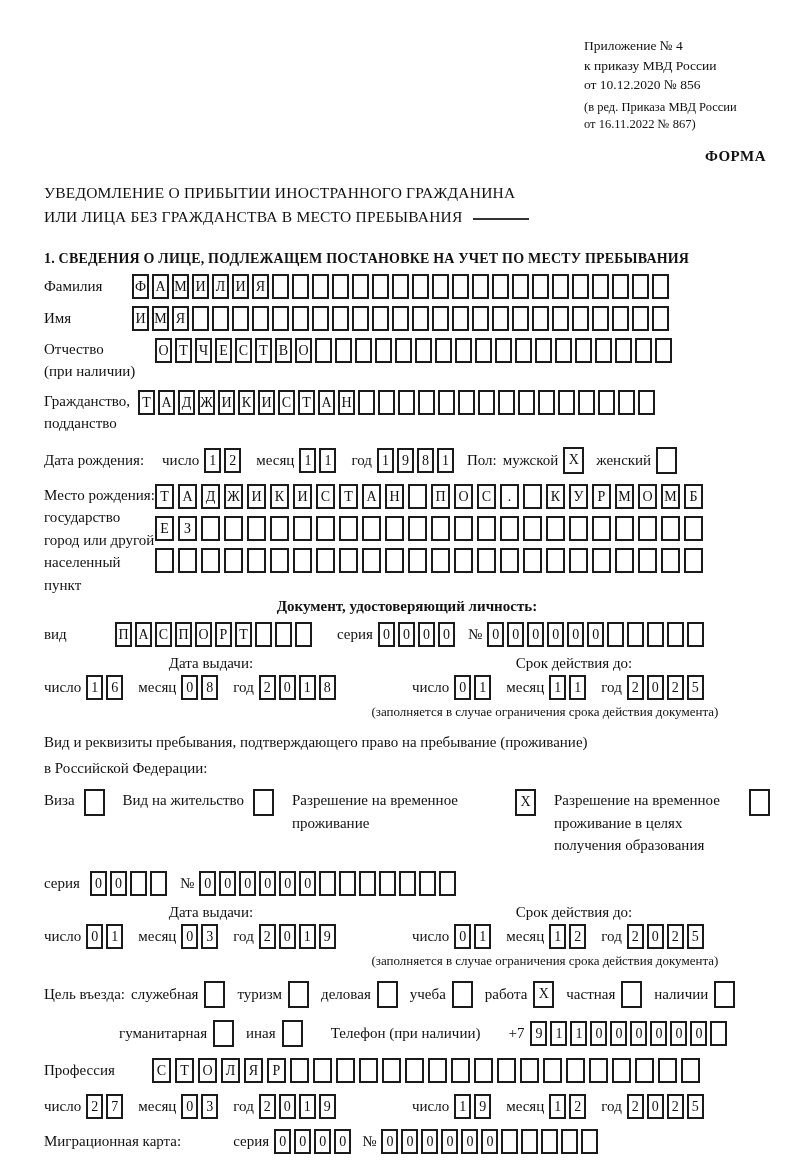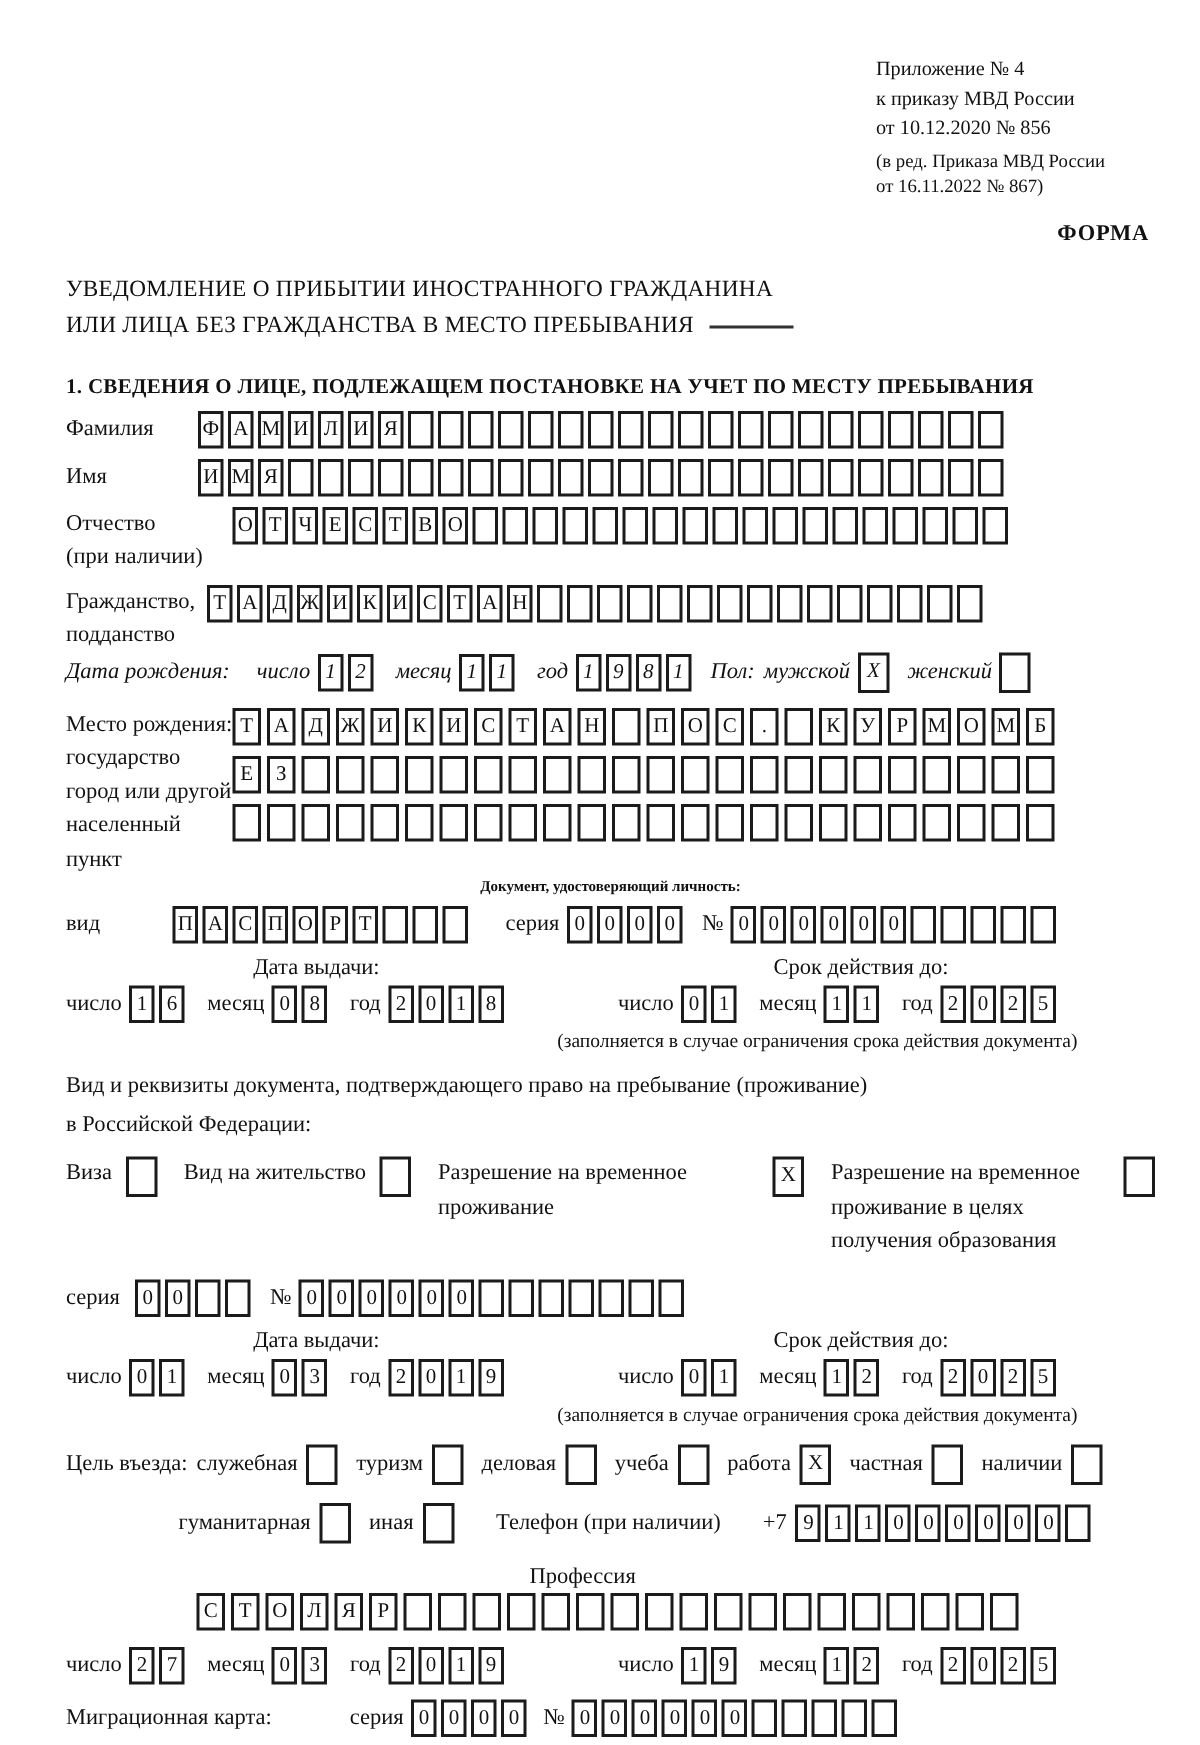--- a/index.html
+++ b/index.html
@@ -66,21 +66,21 @@
   .opt .olabel { font-size: 15px; line-height: 1.5; margin-right: 9px; }
   .opt .olabel.center { }
   .opt .mw210 { max-width: 214px; }
   .opt .mw185 { max-width: 186px; }
 
   
   .purpose { display: flex; align-items: center; margin-top: 12px; flex-wrap: nowrap; }
   .purpose .plabel { font-size: 15px; margin-right: 6px; white-space: nowrap; }
   .purpose .gap { width: 12px; flex: none; }
   .indent75 { padding-left: 75px; }
-  .centered-bold { text-align: center; font-weight: bold; font-size: 10px; margin-top: 8px; }
+  .centered-bold { text-align: center; font-weight: bold; font-size: 15px; margin-top: 8px; }
 </style>
 </head>
 <body>
 
 <div class="page">
 
   <div class="hdr">
     <div class="hdr-block">
       <div>Приложение № 4</div>
       <div>к приказу МВД России</div>
@@ -229,21 +229,21 @@
         <span class="cell"></span>
         <span class="cell"></span>
         <span class="cell"></span>
         <span class="cell"></span>
         <span class="cell"></span>
         <span class="cell"></span>
         <span class="cell"></span>
       </div>
   </div>
 
-  <div class="frow" style="margin-top:0;font-style:italic;">
+  <div class="frow" style="margin-top:12px;">
     <span class="flabel">Дата рождения:</span>
     <span class="inline-lbl" style="margin-left:18px;">число</span>
     <span class="boxes">
         <span class="cell">1</span>
         <span class="cell">2</span>
       </span>
     <span class="inline-lbl">месяц</span>
     <span class="boxes">
         <span class="cell">1</span>
         <span class="cell">1</span>
@@ -434,21 +434,21 @@
           <span class="cell">2</span>
           <span class="cell">0</span>
           <span class="cell">2</span>
           <span class="cell">5</span>
         </span>
     </div>
   </div>
   <div class="note">(заполняется в случае ограничения срока действия документа)</div>
 
   <div class="plain">
-    <div>Вид и реквизиты документа, подтверждающего право на пребывание (проживание)</div>
+    <div>Вид и реквизиты пребывания, подтверждающего право на пребывание (проживание)</div>
     <div>в Российской Федерации:</div>
   </div>
 
   <div class="opt-row">
     <div class="opt">
       <span class="olabel">Виза</span>
       <span class="boxes chk">
           <span class="cell"></span>
         </span>
     </div>
@@ -601,21 +601,21 @@
         <span class="cell">0</span>
         <span class="cell">0</span>
         <span class="cell">0</span>
         <span class="cell">0</span>
         <span class="cell">0</span>
         <span class="cell">0</span>
         <span class="cell"></span>
       </span>
   </div>
 
-  <div class="frow wide" style="margin-top:11px;flex-direction:column;">
+  <div class="frow wide" style="margin-top:11px;">
     <span class="flabel w108">Профессия</span>
     <span class="boxes">
         <span class="cell">С</span>
         <span class="cell">Т</span>
         <span class="cell">О</span>
         <span class="cell">Л</span>
         <span class="cell">Я</span>
         <span class="cell">Р</span>
         <span class="cell"></span>
         <span class="cell"></span>

